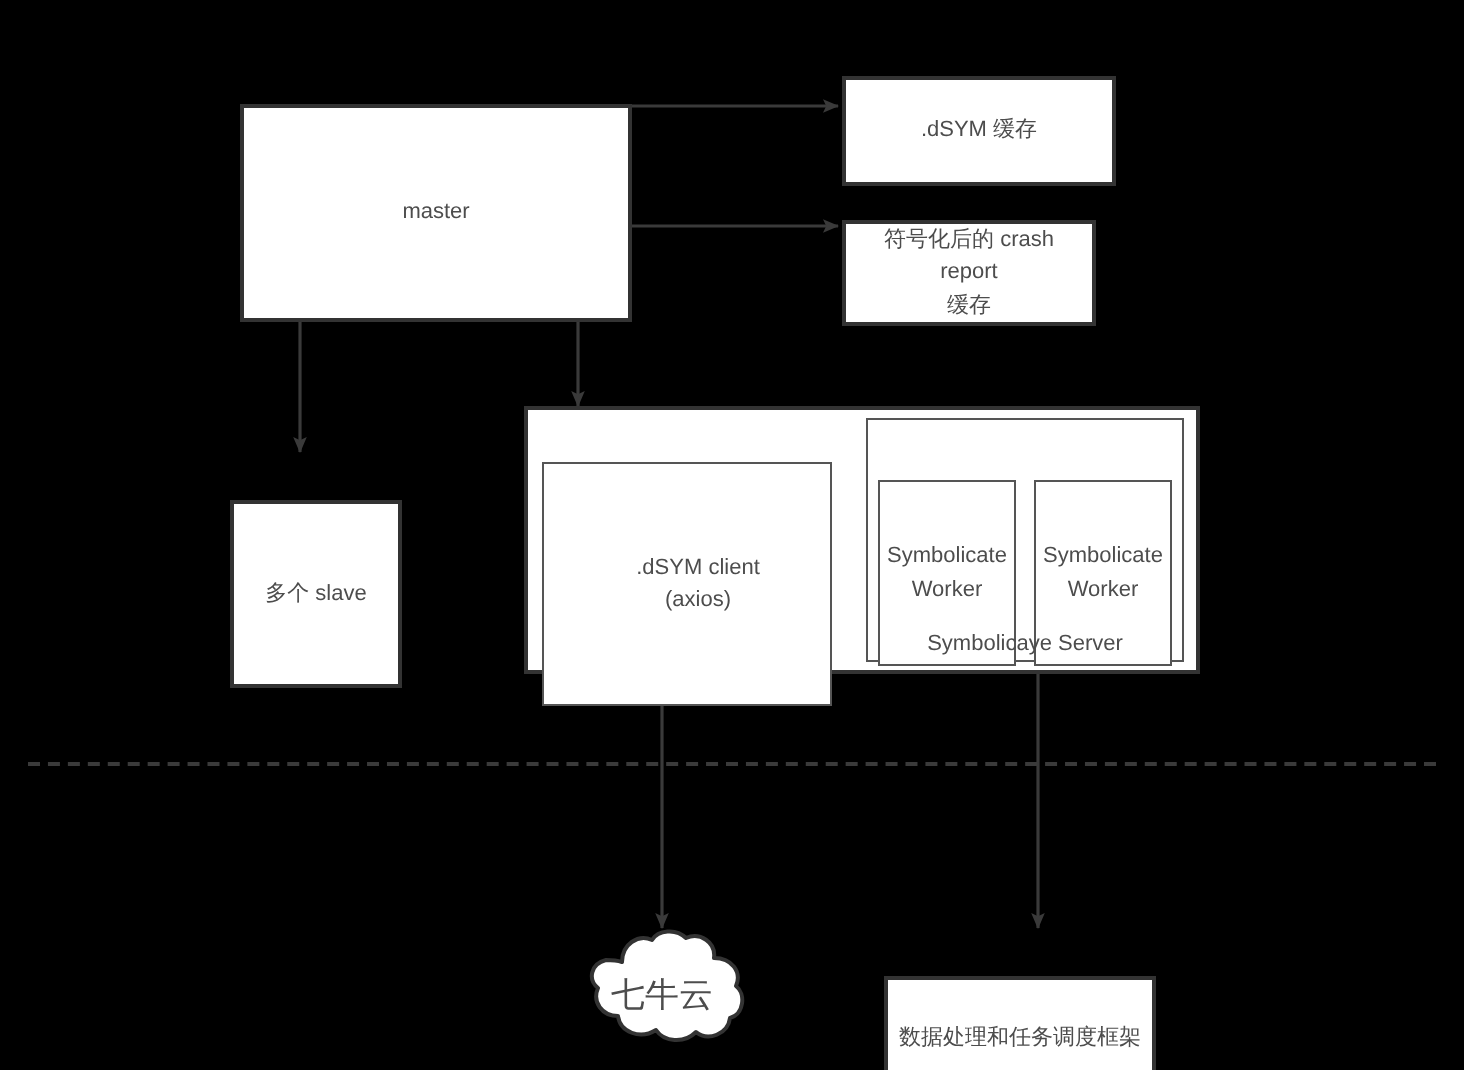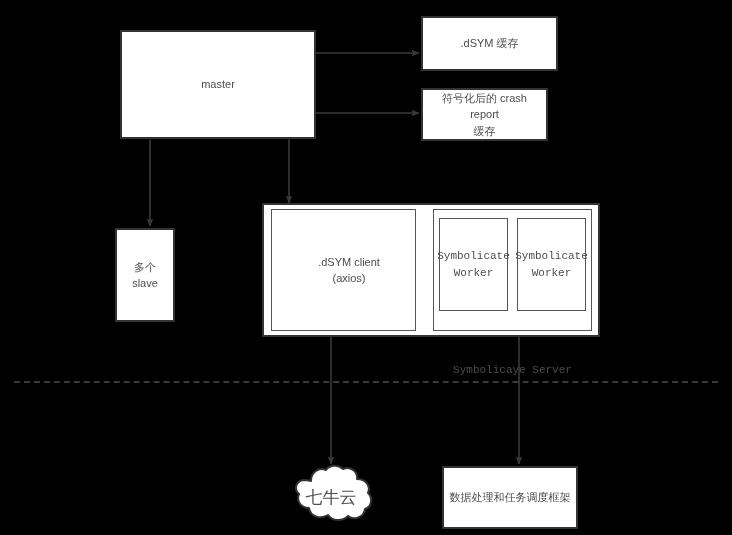--- a/index.html
+++ b/index.html
@@ -20,20 +20,21 @@
     background: #ffffff;
     border: 2px solid #333333;
     box-sizing: border-box;
     display: flex;
     align-items: center;
     justify-content: center;
     text-align: center;
     color: #4d4d4d;
     font-size: 11px;
     line-height: 1.5;
+    margin-top: 22px;
   }
   .box-label {
     display: block;
     white-space: pre-line;
     padding: 0 4px;
   }
   .thinbox {
     border: 1px solid #555555;
   }
   .container-outer {
@@ -110,41 +111,41 @@
 
   <div class="box" style="left:421px; top:16px; width:137px; height:55px;">
     <span class="box-label">.dSYM 缓存</span>
   </div>
 
   <div class="box" style="left:421px; top:88px; width:127px; height:53px;">
     <span class="box-label">符号化后的 crash report
 缓存</span>
   </div>
 
-  <div class="box" style="left:115px; top:228px; width:60px; height:94px;">
+  <div class="box" style="left:115px; top:228px; width:86px; height:94px;">
     <span class="box-label">多个 slave</span>
   </div>
 
   <div class="container-outer" style="left:262px; top:203px; width:338px; height:134px;"></div>
 
   <div class="box thinbox" style="left:271px; top:209px; width:145px; height:122px;padding-left:11px;">
     <span class="box-label">.dSYM client
 (axios)</span>
   </div>
 
-  <div class="server-group" style="left:433px; top:209px; width:159px; height:122px;font-family:Liberation Mono, monospace;">
+  <div class="server-group" style="left:433px; top:209px; width:159px; height:122px;">
     <div class="box thinbox" style="left:5px; top:8px; width:69px; height:93px;">
       <span class="box-label">Symbolicate
 Worker</span>
     </div>
     <div class="box thinbox" style="left:83px; top:8px; width:69px; height:93px;">
       <span class="box-label">Symbolicate
 Worker</span>
     </div>
-    <div class="server-caption" style="top:106px;margin-top:48px;">Symbolicaye Server</div>
+    <div class="server-caption" style="top:106px;">Symbolicaye Server</div>
   </div>
 
   <div class="divider" style="left:14px; top:381px; width:704px;"></div>
 
   <div class="cloud-wrap" style="left:285px; top:464px; width:92px; height:58px;">
     <svg width="92" height="58" viewBox="0 0 92 58">
       <path d="M26,17 C26,8 34,3 41,6 C44,1 53,0 58,5 C65,2 73,7 72,15
                C81,15 86,22 83,29 C88,33 87,43 80,45 C79,53 69,57 63,52
                C57,58 47,57 43,51 C35,56 25,52 24,44
                C16,44 11,37 14,30 C9,26 10,18 18,16 C20,16 23,16 26,17 Z" fill="#ffffff" stroke="#333333" stroke-width="2" stroke-linejoin="round"></path>

